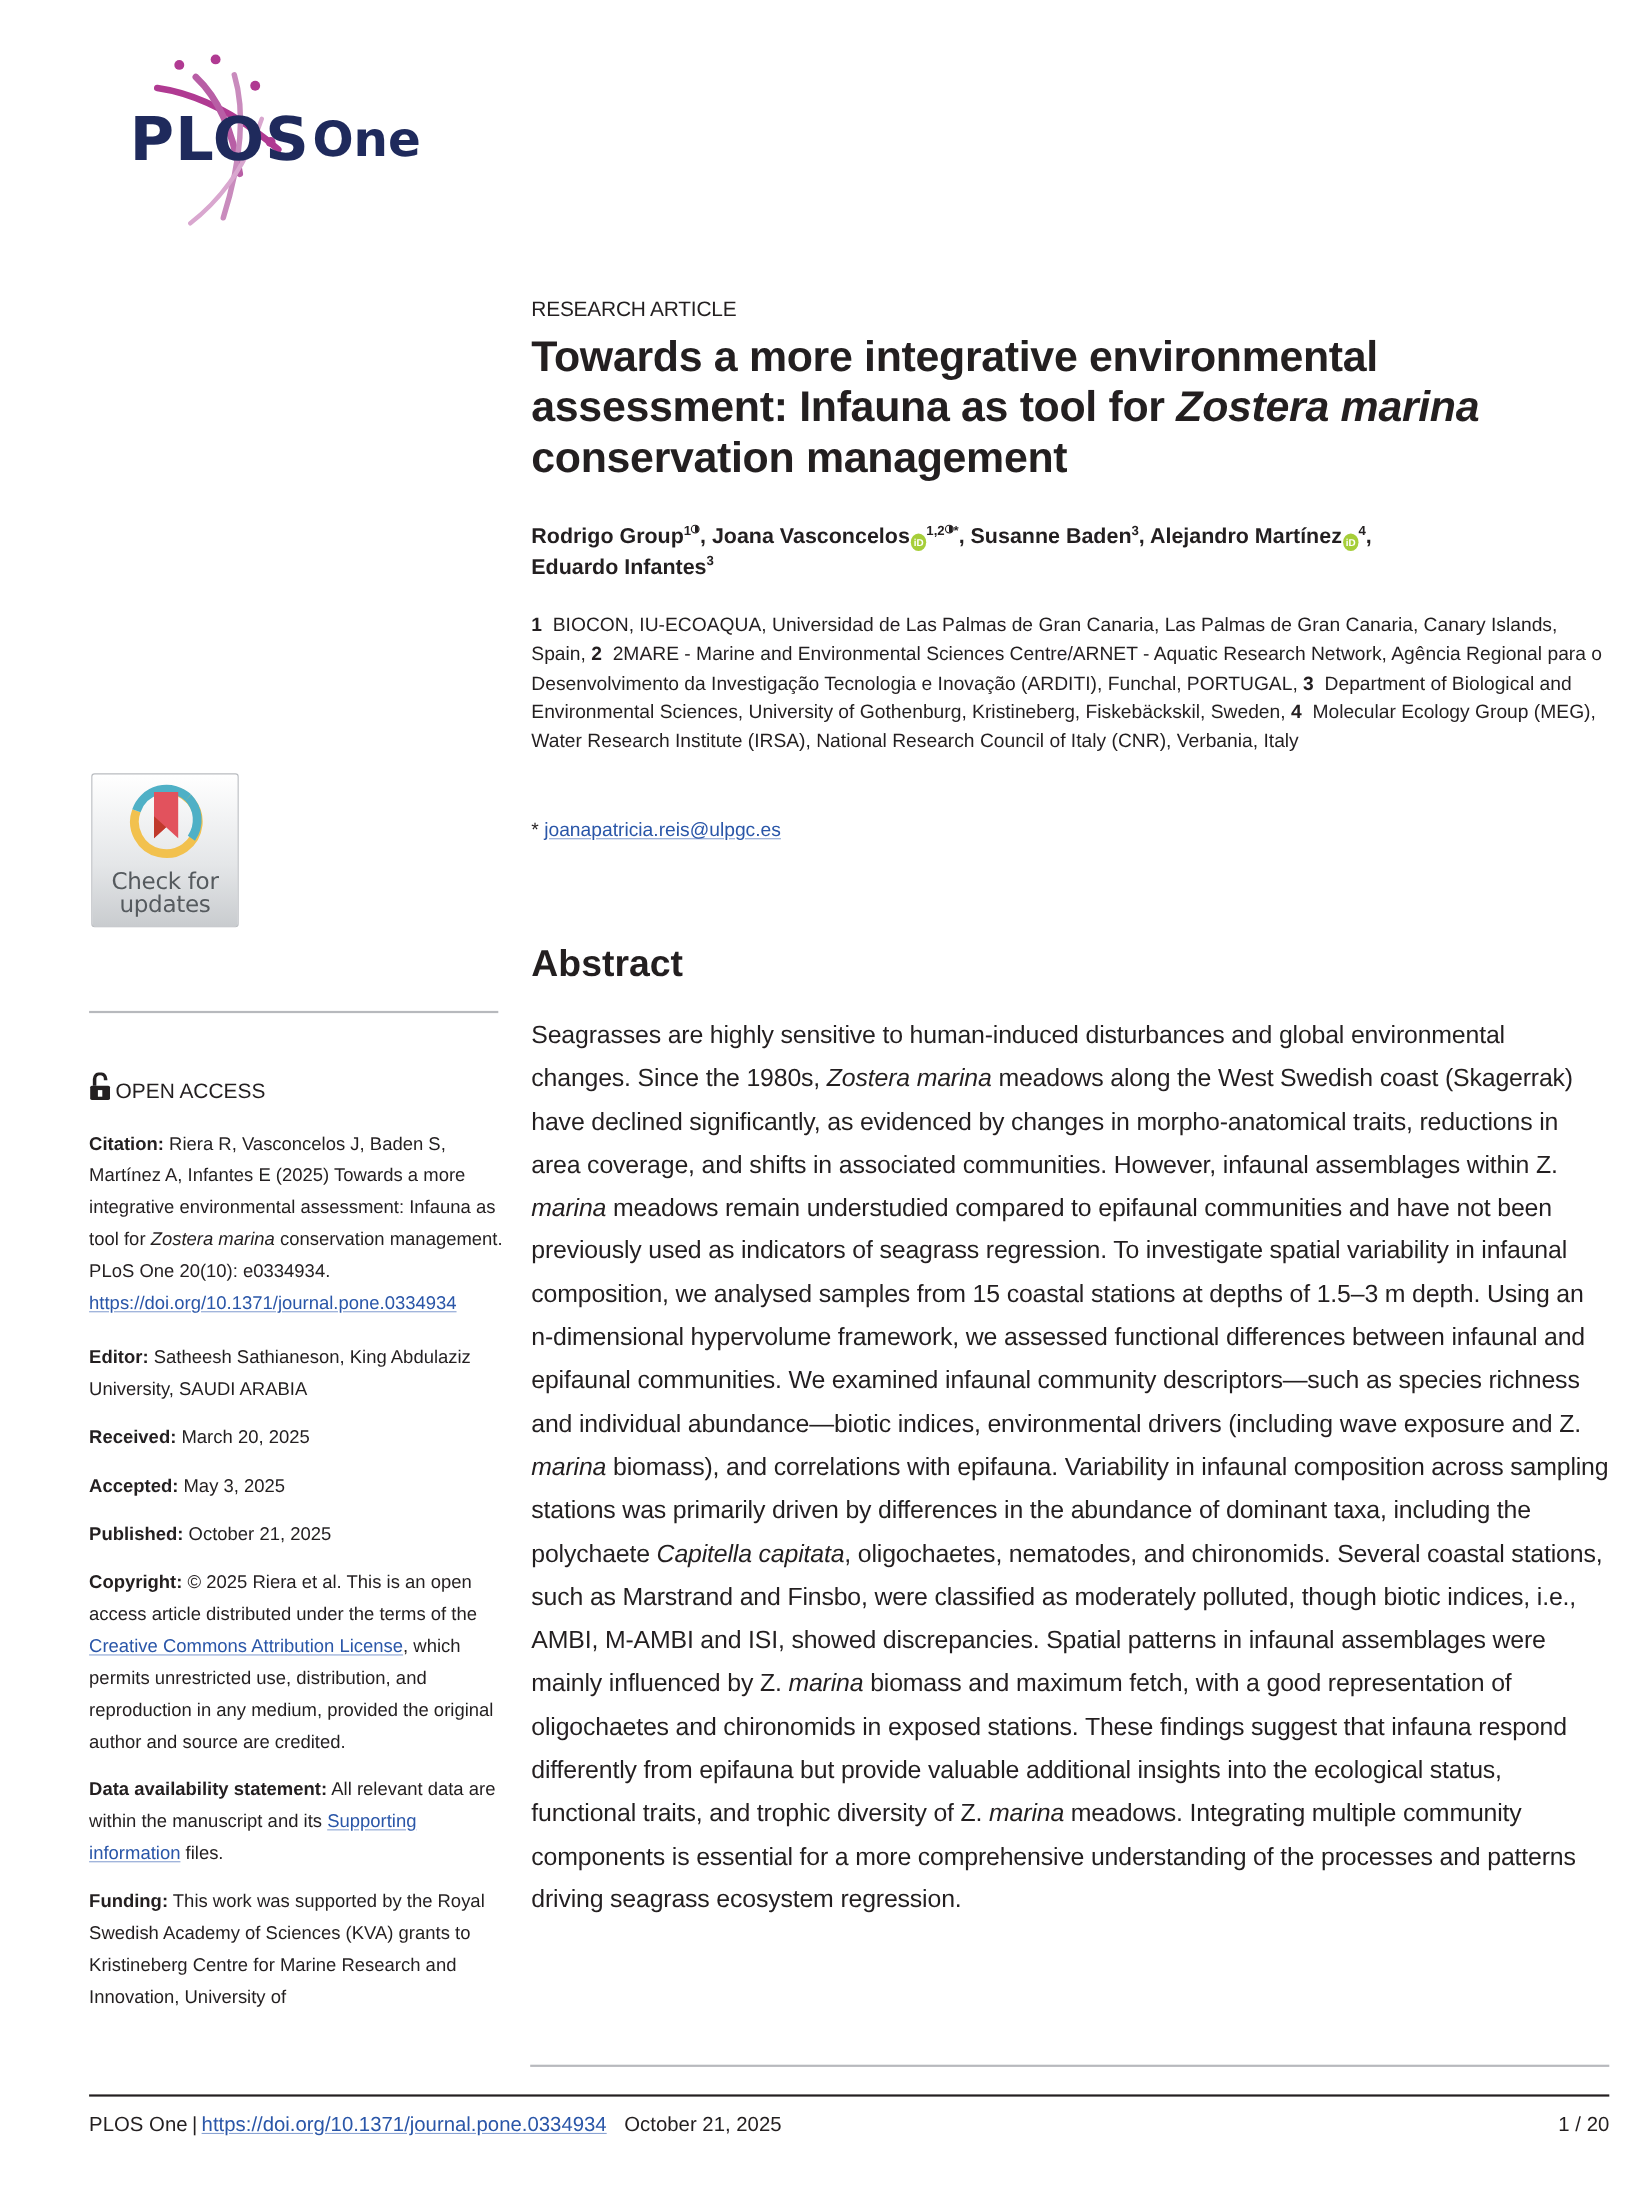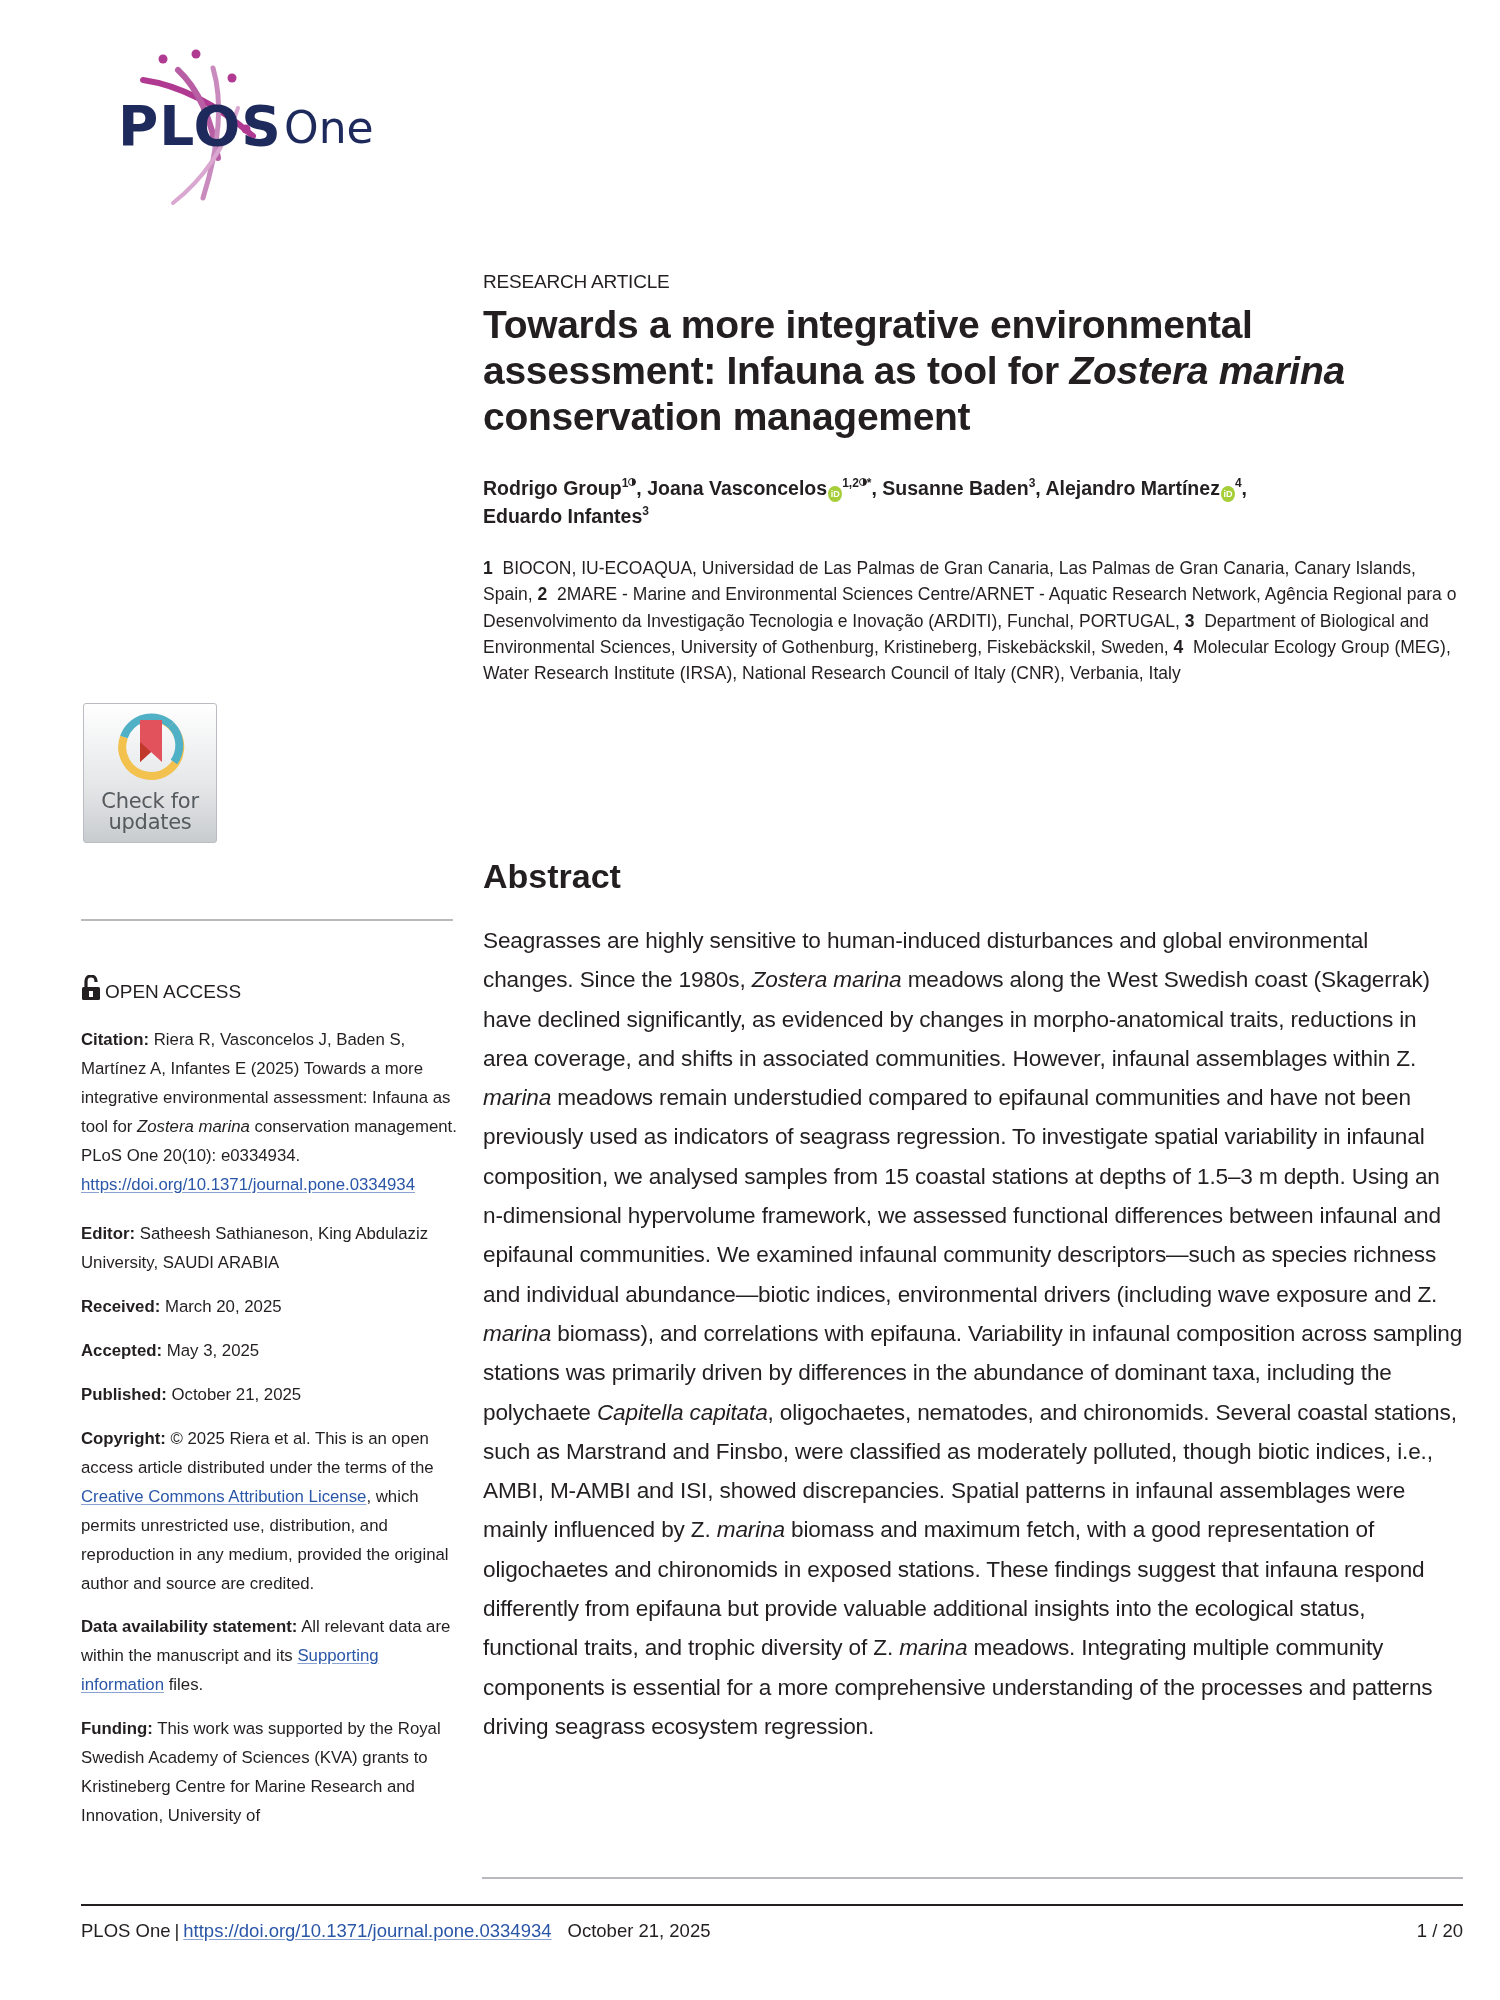--- a/index.html
+++ b/index.html
@@ -5,21 +5,21 @@
   html, body { margin: 0; padding: 0; background: #ffffff; }
   body { width: 1500px; height: 2000px; position: relative; overflow: hidden;
          font-family: "Liberation Sans", sans-serif; color: #231f20; }
   .abs { position: absolute; }
   a { color: #2a56a8; text-decoration: underline; text-decoration-color: #8aa3d3; text-underline-offset: 2px; }
   i, .it { font-style: italic; }
 
   
   #logo { left: 78px; top: 48px; width: 300px; height: 160px; }
   #logo .plos { position: absolute; left: 4px; top: 46px; font-size: 55px; font-weight: bold; color: #1f2a5c; letter-spacing: 1px; font-family: "DejaVu Sans", sans-serif; margin-left: 36px; }
-  #logo .one { position: absolute; left: 206px; top: 54px; font-size: 44px; font-weight: normal; color: #1f2a5c; font-family: "DejaVu Sans", sans-serif; }
+  #logo .one { position: absolute; left: 206px; top: 54px; font-size: 44px; font-weight: bold; color: #1f2a5c; font-family: "DejaVu Sans", sans-serif; }
   #logo svg { position: absolute; left: 0; top: 0; }
 
   
   #article-type { left: 483px; top: 271px; font-size: 19px; color: #231f20; letter-spacing: -0.2px; }
   #title { left: 483px; top: 302px; width: 980px; font-size: 39px; line-height: 46px; font-weight: bold; color: #231f20; margin: 0; letter-spacing: -0.3px; }
   #authors { left: 483px; top: 474px; width: 980px; font-size: 19.5px; line-height: 28px; font-weight: bold; color: #231f20; }
   #authors sup { font-size: 12px; vertical-align: 8px; line-height: 0; }
   .orcid { display: inline-block; width: 14px; height: 16px; border-radius: 50%; background: #a6ce39; color: #fff; font-size: 9px; line-height: 16px; text-align: center; vertical-align: -2px; font-weight: bold; margin-left: 1px; }
   #affiliations { left: 483px; top: 555px; width: 980px; font-size: 17.5px; line-height: 26.3px; color: #231f20; }
   #affiliations b { font-weight: bold; }
@@ -82,20 +82,21 @@
 </div>
 
 <div id="affiliations" class="abs">
   <b>1</b>&nbsp; <span>BIOCON, IU-ECOAQUA, Universidad de Las Palmas de Gran Canaria, Las Palmas de Gran Canaria, Canary Islands, Spain,</span>
   <b>2</b>&nbsp; <span>2MARE - Marine and Environmental Sciences Centre/ARNET - Aquatic Research Network, Agência Regional para o Desenvolvimento da Investigação Tecnologia e Inovação (ARDITI), Funchal, PORTUGAL,</span>
   <b>3</b>&nbsp; <span>Department of Biological and Environmental Sciences, University of Gothenburg, Kristineberg, Fiskebäckskil, Sweden,</span>
   <b>4</b>&nbsp; <span>Molecular Ecology Group (MEG), Water Research Institute (IRSA), National Research Council of Italy (CNR), Verbania, Italy</span>
 </div>
 
 <div id="notes" class="abs">
+  <div><span>*</span> <a href="#">joanapatricia.reis@ulpgc.es</a></div>
 </div>
 
 <div id="badge" class="abs">
   <svg class="ring" width="70" height="72" viewBox="0 0 70 72">
     <path d="M35 6 A29 29 0 1 1 8 25" stroke="#f2c14e" stroke-width="8" fill="none"></path>
     <path d="M8 25 A29 29 0 0 1 55 13" stroke="#4fb0c6" stroke-width="8" fill="none"></path>
     <path d="M55 13 A29 29 0 0 1 58 50" stroke="#4fb0c6" stroke-width="8" fill="none"></path>
     <path d="M24 8 L46 8 L46 50 L35 40 L24 50 Z" fill="#e2525d"></path>
     <path d="M24 30 L35 40 L24 50 Z" fill="#c0392b"></path>
   </svg>

